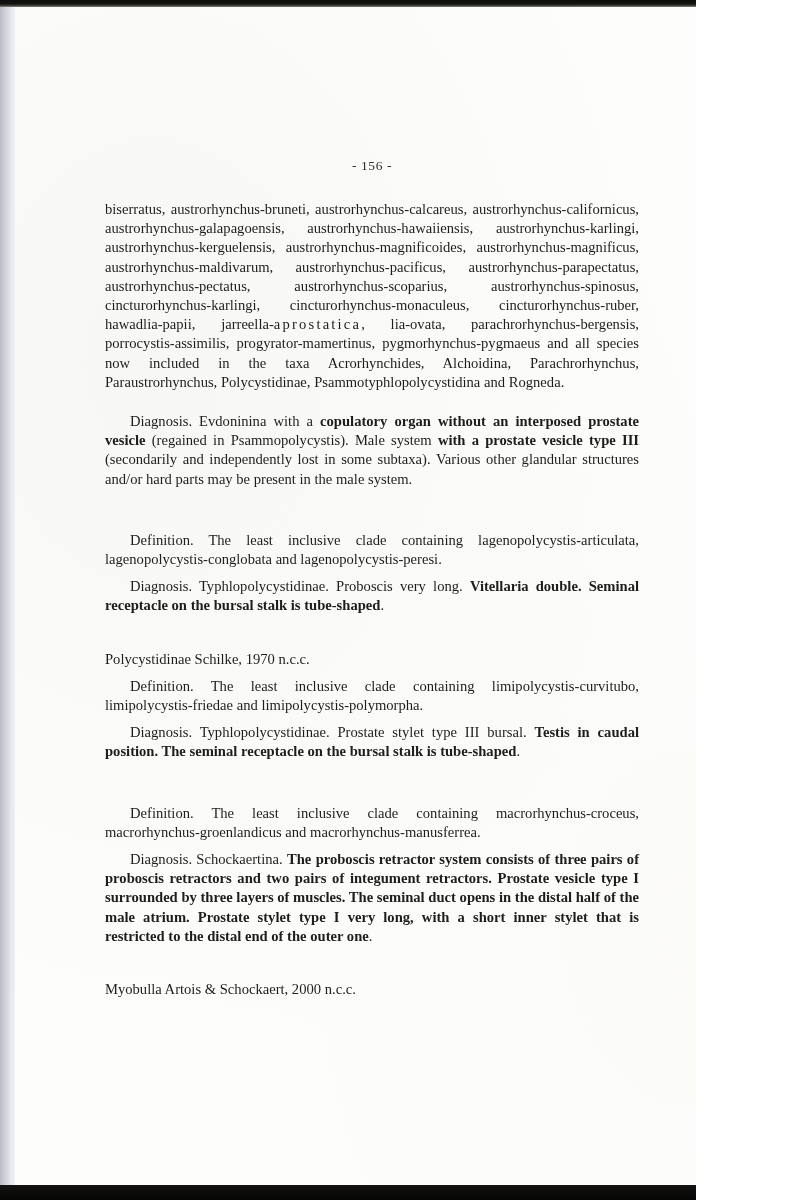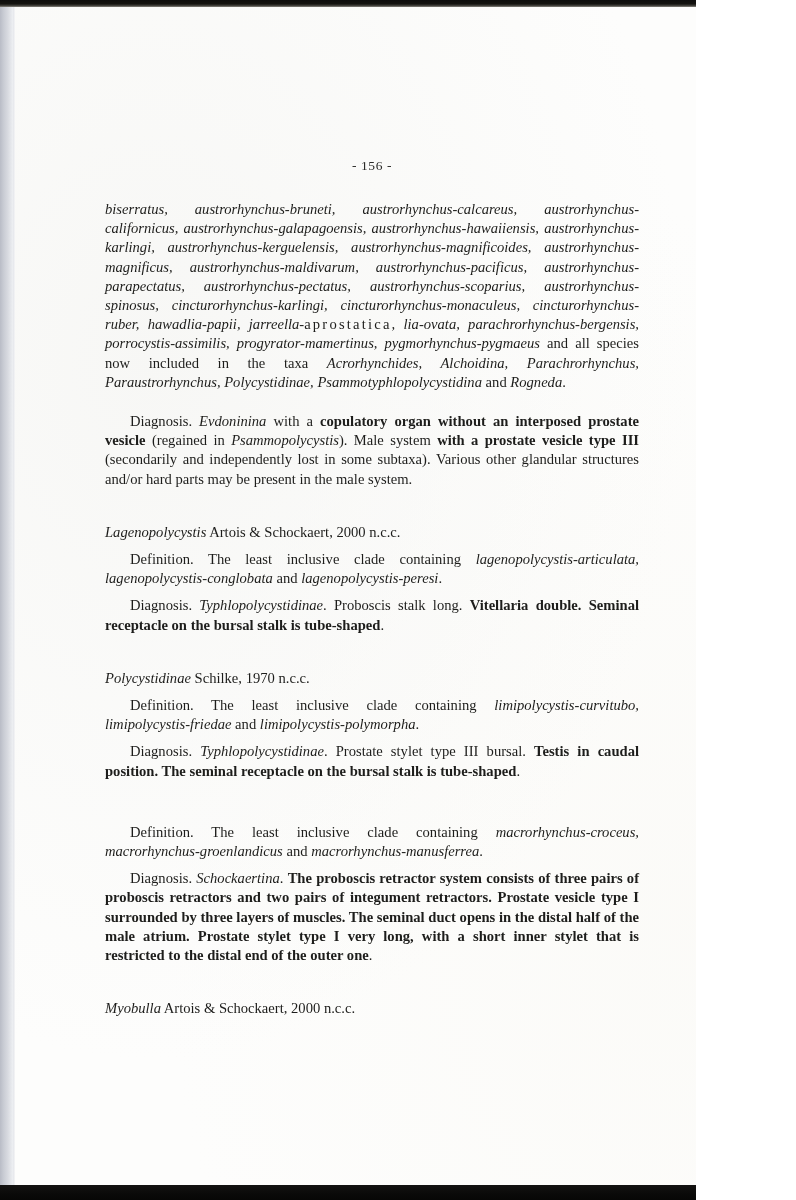--- a/index.html
+++ b/index.html
@@ -97,21 +97,21 @@
     text-justify: inter-word;
     hyphens: none;
   }
 
   p.indent { text-indent: 25px; }
 
   .gap-sm  { height: 8px; }
   .gap-med { height: 20px; }
   .gap-xl  { height: 34px; }
 
-  .it { font-style: italic; }
+  .it { }
   .bd { font-weight: bold; }
   .spaced { letter-spacing: 2.2px; }
 
   .heading {
     margin: 0;
     font-size: 14.6px;
     line-height: 19.2px;
     color: #1d1d1b;
     font-weight: normal;
     text-align: left;
@@ -132,25 +132,24 @@
   <div class="scan-right-outer"></div>
   <div class="scan-right-edge-line"></div>
 
   <div class="content">
     <div class="folio">- 156 -</div>
     <div id="blocks-root">
         <p class="para"><span class="it">biserratus, austrorhynchus-bruneti, austrorhynchus-calcareus, austrorhynchus-californicus, austrorhynchus-galapagoensis, austrorhynchus-hawaiiensis, austrorhynchus-karlingi, austrorhynchus-kerguelensis, austrorhynchus-magnificoides, austrorhynchus-magnificus, austrorhynchus-maldivarum, austrorhynchus-pacificus, austrorhynchus-parapectatus, austrorhynchus-pectatus, austrorhynchus-scoparius, austrorhynchus-spinosus, cincturorhynchus-karlingi, cincturorhynchus-monaculeus, cincturorhynchus-ruber, hawadlia-papii, jarreella-</span><span class="spaced">aprostatica</span><span class="it">, lia-ovata, parachrorhynchus-bergensis, porrocystis-assimilis, progyrator-mamertinus, pygmorhynchus-pygmaeus</span><span> and all species now included in the taxa </span><span class="it">Acrorhynchides, Alchoidina, Parachrorhynchus, Paraustrorhynchus, Polycystidinae, Psammotyphlopolycystidina</span><span> and </span><span class="it">Rogneda</span><span>.</span></p>
         <div class="gap-med"></div>
         <p class="para indent"><span>Diagnosis. </span><span class="it">Evdoninina</span><span> with a </span><span class="bd">copulatory organ without an interposed prostate vesicle</span><span> (regained in </span><span class="it">Psammopolycystis</span><span>). Male system </span><span class="bd">with a prostate vesicle type III</span><span> (secondarily and independently lost in some subtaxa). Various other glandular structures and/or hard parts may be present in the male system.</span></p>
         <div class="gap-xl"></div>
-        <p class="heading"><span class="it">Lagenopolycystis</span><span> Artois &amp; Schockaert, 2000 n.c.c.</span></p>
         <div class="gap-sm"></div>
         <p class="para indent"><span>Definition. The least inclusive clade containing </span><span class="it">lagenopolycystis-articulata, lagenopolycystis-conglobata</span><span> and </span><span class="it">lagenopolycystis-peresi</span><span>.</span></p>
         <div class="gap-sm"></div>
-        <p class="para indent"><span>Diagnosis. </span><span class="it">Typhlopolycystidinae</span><span>. Proboscis stalk long. </span><span class="bd">Vitellaria double. Seminal receptacle on the bursal stalk is tube-shaped</span><span>.</span></p>
+        <p class="para indent"><span>Diagnosis. </span><span class="it">Typhlopolycystidinae</span><span>. Proboscis very long. </span><span class="bd">Vitellaria double. Seminal receptacle on the bursal stalk is tube-shaped</span><span>.</span></p>
         <div class="gap-xl"></div>
         <p class="heading"><span class="it">Polycystidinae</span><span> Schilke, 1970 n.c.c.</span></p>
         <div class="gap-sm"></div>
         <p class="para indent"><span>Definition. The least inclusive clade containing </span><span class="it">limipolycystis-curvitubo, limipolycystis-friedae</span><span> and </span><span class="it">limipolycystis-polymorpha</span><span>.</span></p>
         <div class="gap-sm"></div>
         <p class="para indent"><span>Diagnosis. </span><span class="it">Typhlopolycystidinae</span><span>. Prostate stylet type III bursal. </span><span class="bd">Testis in caudal position. The seminal receptacle on the bursal stalk is tube-shaped</span><span>.</span></p>
         <div class="gap-xl"></div>
         <div class="gap-sm"></div>
         <p class="para indent"><span>Definition. The least inclusive clade containing </span><span class="it">macrorhynchus-croceus, macrorhynchus-groenlandicus</span><span> and </span><span class="it">macrorhynchus-manusferrea</span><span>.</span></p>
         <div class="gap-sm"></div>

